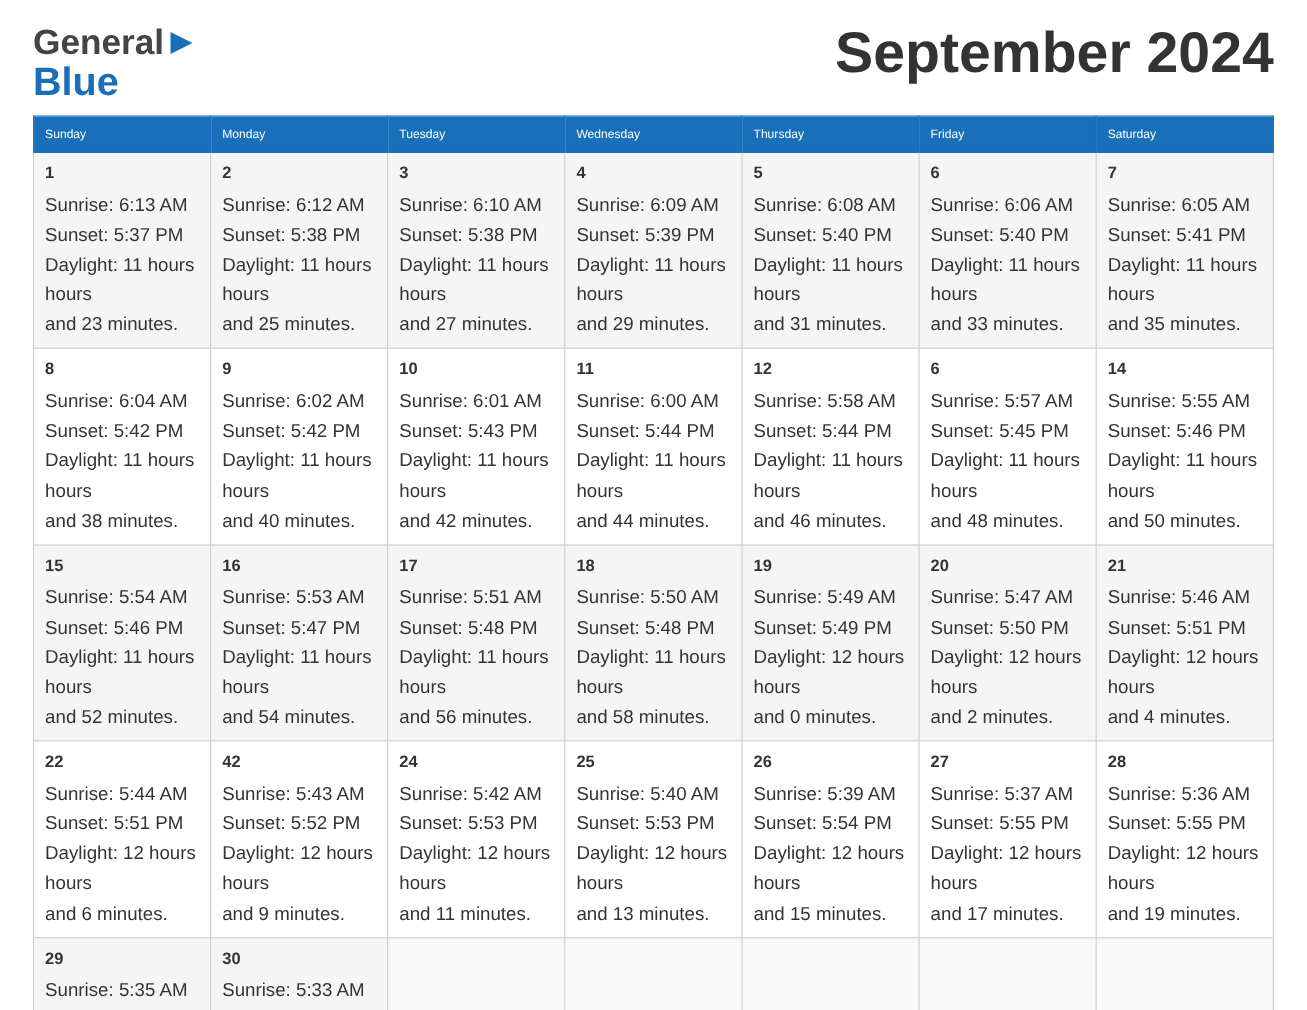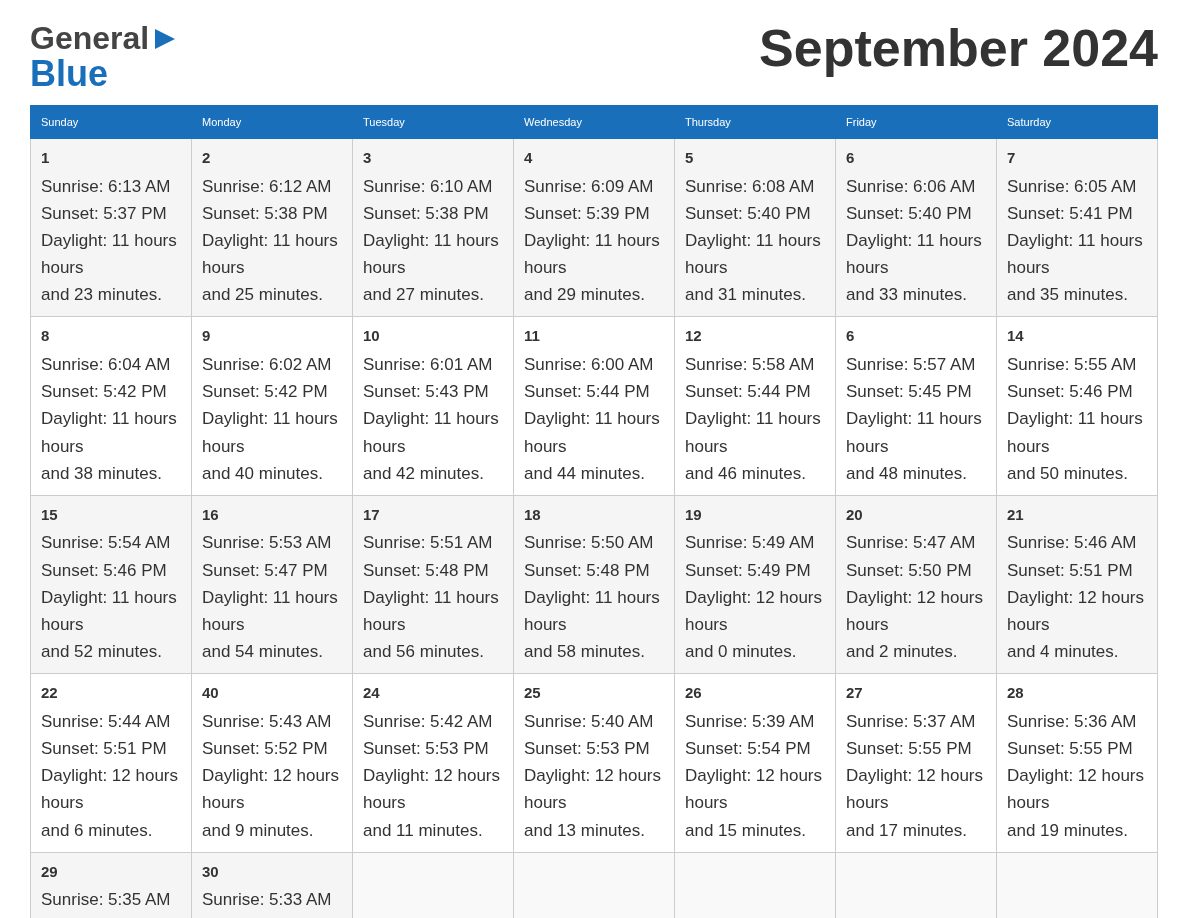--- a/index.html
+++ b/index.html
@@ -310,21 +310,21 @@
         <td>
         <span class="day-number">22</span>
         <div class="day-info">
           Sunrise: 5:44 AM<br>
           Sunset: 5:51 PM<br>
           Daylight: 12 hours hours<br>
           and 6 minutes.
         </div>
       </td>
         <td>
-        <span class="day-number">40</span>
+        <span class="day-number">42</span>
         <div class="day-info">
           Sunrise: 5:43 AM<br>
           Sunset: 5:52 PM<br>
           Daylight: 12 hours hours<br>
           and 9 minutes.
         </div>
       </td>
         <td>
         <span class="day-number">24</span>
         <div class="day-info">

